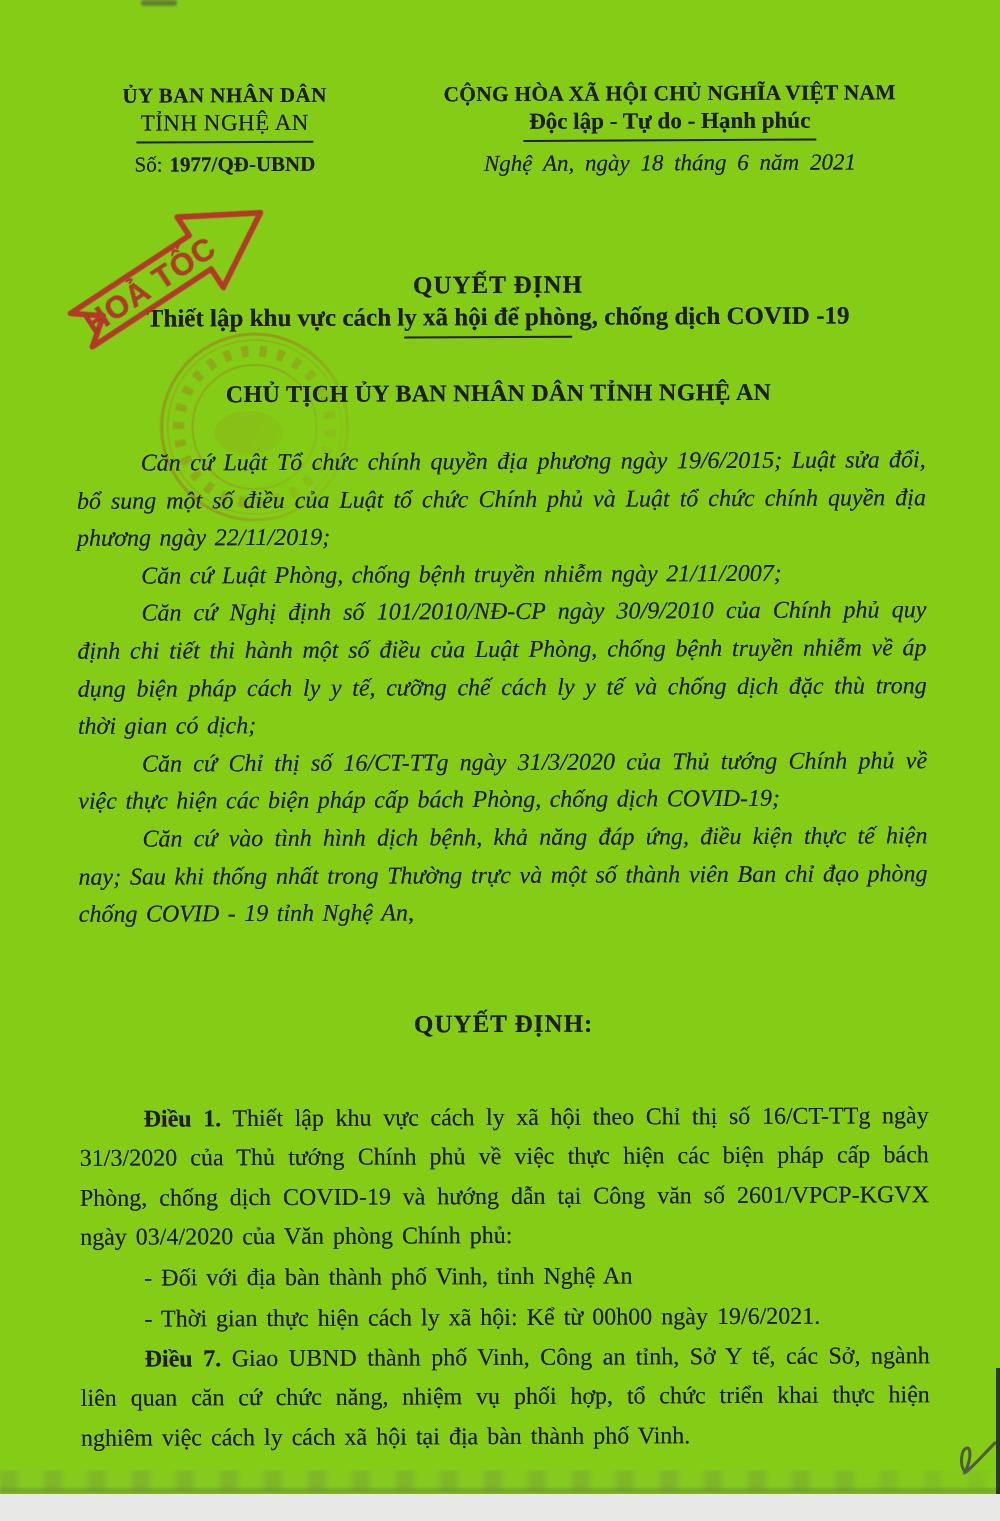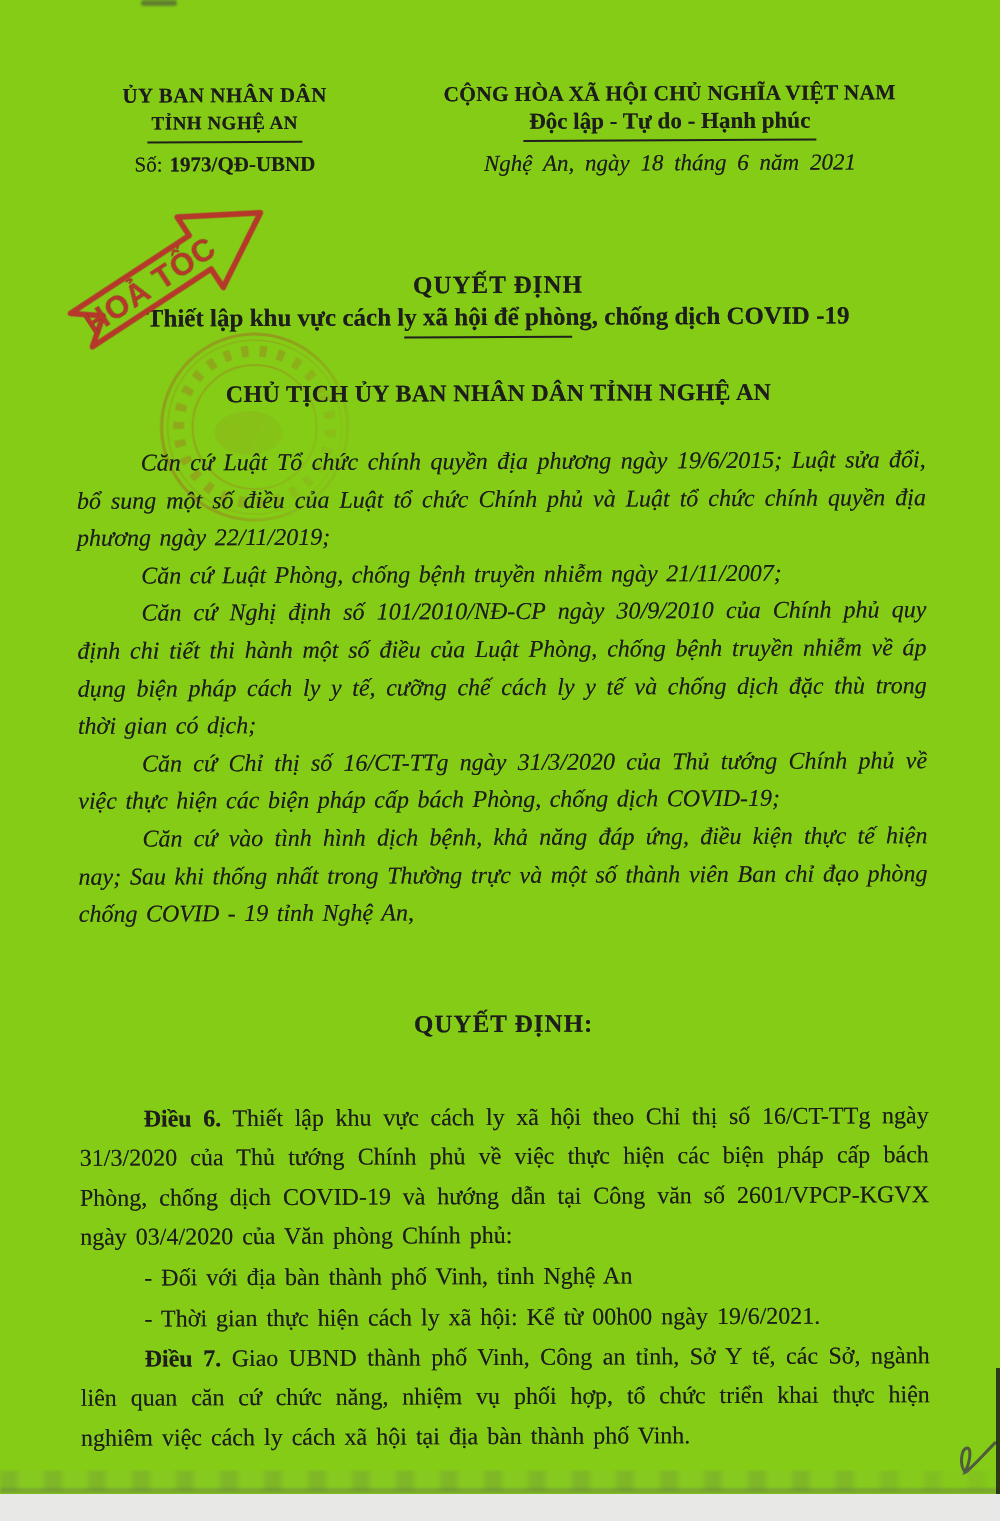--- a/index.html
+++ b/index.html
@@ -11,21 +11,21 @@
     overflow:hidden;
     font-family:"Liberation Serif","DejaVu Serif",serif;
     color:#1d1d1b;
     text-shadow:0 0 .5px rgba(20,20,20,.6);
   }
   .tilt{position:absolute;inset:0;transform:rotate(-0.25deg);}
 
   
   .hdr-left{position:absolute;top:80px;left:100px;width:255px;text-align:center;}
   .hdr-left .l1{font-weight:bold;font-size:21px;line-height:28px;letter-spacing:.5px;}
-  .hdr-left .l2{font-weight:bold;font-size:19px;line-height:28px;letter-spacing:.5px;
+  .hdr-left .l2{font-weight:normal;font-size:23px;line-height:28px;letter-spacing:.5px;
     display:inline-block;border-bottom:2px solid #20201e;padding:0 4px 4px;}
   .hdr-left .num{margin-top:9px;font-size:21px;}
   .hdr-left .num b{margin-left:7px;}
 
   .hdr-right{position:absolute;top:80px;left:405px;width:535px;text-align:center;}
   .hdr-right .l1{font-weight:bold;font-size:21.5px;line-height:28px;letter-spacing:.2px;}
   .hdr-right .l2{font-weight:bold;font-size:23px;line-height:28px;
     display:inline-block;border-bottom:2px solid #20201e;padding:0 6px 4px;}
   .hdr-right .dateline{margin-top:9px;font-style:italic;font-size:23px;word-spacing:5px;}
 
@@ -80,21 +80,21 @@
 
 <div class="page">
   <div class="tilt">
 
     <div class="hdr-left">
       <div class="l1">ỦY BAN NHÂN DÂN</div>
       <div>
         <span class="l2">TỈNH NGHỆ AN</span>
       </div>
       <div class="num">
-        <span>Số:</span><b>1973/QĐ-UBND</b>
+        <span>Số:</span><b>1977/QĐ-UBND</b>
       </div>
     </div>
 
     <div class="hdr-right">
       <div class="l1">CỘNG HÒA XÃ HỘI CHỦ NGHĨA VIỆT NAM</div>
       <div>
         <span class="l2">Độc lập - Tự do - Hạnh phúc</span>
       </div>
       <div class="dateline">Nghệ An, ngày 18 tháng 6 năm 2021</div>
     </div>
@@ -128,21 +128,21 @@
         <p>Căn cứ Luật Tổ chức chính quyền địa phương ngày 19/6/2015; Luật sửa đổi, bổ sung một số điều của Luật tổ chức Chính phủ và Luật tổ chức chính quyền địa phương ngày 22/11/2019;</p>
         <p>Căn cứ Luật Phòng, chống bệnh truyền nhiễm ngày 21/11/2007;</p>
         <p>Căn cứ Nghị định số 101/2010/NĐ-CP ngày 30/9/2010 của Chính phủ quy định chi tiết thi hành một số điều của Luật Phòng, chống bệnh truyền nhiễm về áp dụng biện pháp cách ly y tế, cưỡng chế cách ly y tế và chống dịch đặc thù trong thời gian có dịch;</p>
         <p>Căn cứ Chỉ thị số 16/CT-TTg ngày 31/3/2020 của Thủ tướng Chính phủ về việc thực hiện các biện pháp cấp bách Phòng, chống dịch COVID-19;</p>
         <p>Căn cứ vào tình hình dịch bệnh, khả năng đáp ứng, điều kiện thực tế hiện nay; Sau khi thống nhất trong Thường trực và một số thành viên Ban chỉ đạo phòng chống COVID - 19 tỉnh Nghệ An,</p>
       </div>
 
       <div class="decision-heading">QUYẾT ĐỊNH:</div>
 
       <div class="articles">
-        <p><span class="art-label">Điều 6.</span><span> Thiết lập khu vực cách ly xã hội theo Chỉ thị số 16/CT-TTg ngày 31/3/2020 của Thủ tướng Chính phủ về việc thực hiện các biện pháp cấp bách Phòng, chống dịch COVID-19 và hướng dẫn tại Công văn số 2601/VPCP-KGVX ngày 03/4/2020 của Văn phòng Chính phủ:</span></p>
+        <p><span class="art-label">Điều 1.</span><span> Thiết lập khu vực cách ly xã hội theo Chỉ thị số 16/CT-TTg ngày 31/3/2020 của Thủ tướng Chính phủ về việc thực hiện các biện pháp cấp bách Phòng, chống dịch COVID-19 và hướng dẫn tại Công văn số 2601/VPCP-KGVX ngày 03/4/2020 của Văn phòng Chính phủ:</span></p>
         <p class="bullet">- Đối với địa bàn thành phố Vinh, tỉnh Nghệ An</p>
         <p class="bullet">- Thời gian thực hiện cách ly xã hội: Kể từ 00h00 ngày 19/6/2021.</p>
         <p><span class="art-label">Điều 7.</span><span> Giao UBND thành phố Vinh, Công an tỉnh, Sở Y tế, các Sở, ngành liên quan căn cứ chức năng, nhiệm vụ phối hợp, tổ chức triển khai thực hiện nghiêm việc cách ly cách xã hội tại địa bàn thành phố Vinh.</span></p>
       </div>
     </div>
 
     <div class="pen-mark">
       <svg width="52" height="52" viewBox="0 0 52 52">
         <path d="M 16,38 C 10,31 12,15 18,14 C 23,13.5 21,30 15,39 C 22,35 32,23 46,9" fill="none" stroke="#474745" stroke-width="3" stroke-linecap="round" opacity=".85"></path>
         <path d="M 14,40 C 17,39 20,37 22,34" fill="none" stroke="#5a5a58" stroke-width="2" stroke-linecap="round" opacity=".6"></path>

